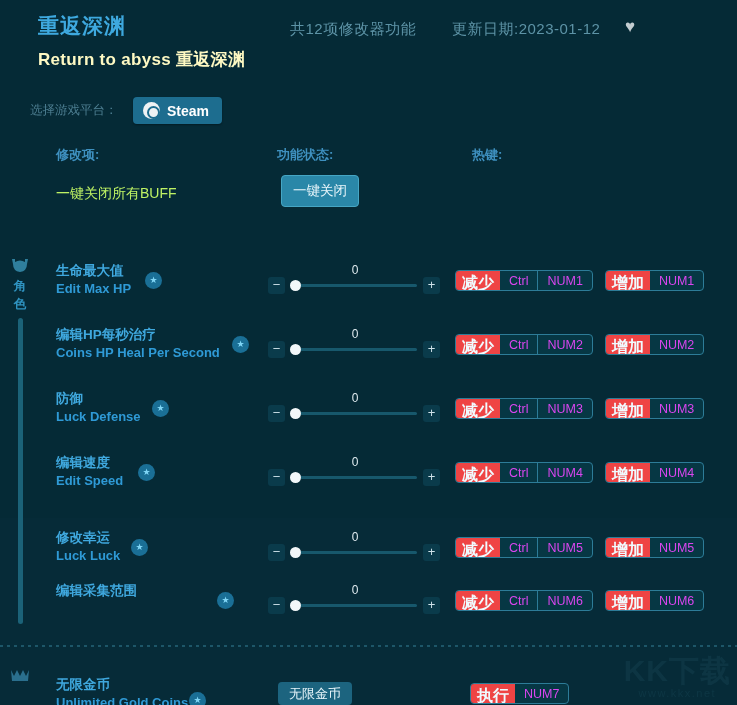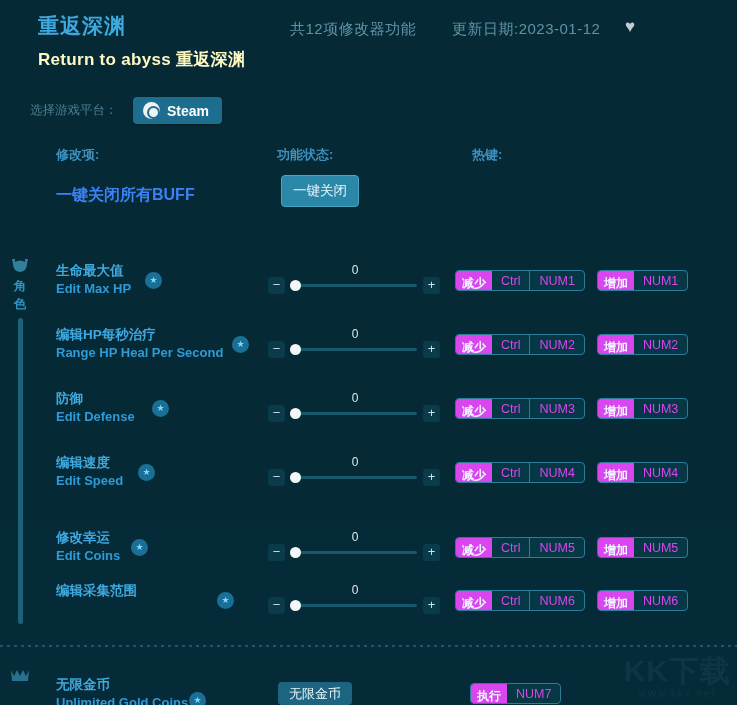--- a/index.html
+++ b/index.html
@@ -58,21 +58,21 @@
 
   
   .colhdr { position: absolute; font-size: 13px; color: #3e90bf; font-weight: bold; }
   .ch-item  { left: 56px;  top: 146px; }
   .ch-state { left: 277px; top: 146px; }
   .ch-key   { left: 472px; top: 146px; }
 
   
   .buff-label {
     position: absolute; left: 56px; top: 185px;
-    font-size: 16px; color: #3b82f6; font-weight: bold;
+    font-size: 14px; color: #bef264;
   }
   .buff-btn {
     position: absolute; left: 281px; top: 175px;
     width: 78px; height: 32px; border-radius: 4px;
     background: #2a87a8; border: 1px solid #46a6c4;
     color: #e9f6fb; font-size: 13.5px;
     display: flex; align-items: center; justify-content: center;
     font-family: "Liberation Sans", sans-serif;
   }
 
@@ -124,21 +124,21 @@
 
   
   .keys { position: absolute; top: 12px; display: flex; gap: 12px; }
   .k-dec { left: 455px; }
   .keygrp {
     display: flex; align-items: stretch; height: 21px;
     border: 1px solid #2d7c98; border-radius: 4px; overflow: hidden;
     background: #063744;
   }
   .k-act {
-    background: #d946ef; color: #f0fbff; font-size: 12px;
+    background: #ef4444; color: #f0fbff; font-size: 16px;
     padding: 12px 6px; display: flex; align-items: center; font-weight: bold;
   }
   .k-mod, .k-num {
     color: #d946ef; font-size: 12.5px; padding: 0 9px;
     display: flex; align-items: center;
   }
   .k-mod { border-right: 1px solid #2d7c98; }
 
   
   .divider {
@@ -234,21 +234,21 @@
       </div>
       <div class="keygrp">
         <span class="k-act">增加</span>
         <span class="k-num">NUM1</span>
       </div>
     </div>
       </div>
       <div class="row" style="top: 322px;">
     <div class="lbl-wrap">
       <div class="lbl-cn">编辑HP每秒治疗</div>
-      <div class="lbl-en">Range HP Heal Per Second</div>
+      <div class="lbl-en">Coins HP Heal Per Second</div>
       <div class="star-badge" style="left:176px; top:10px;">★</div>
     </div>
 
     <div class="slider">
       <div class="slider-val">0</div>
       <div class="sq-btn sq-minus">−</div>
       <div class="track"></div>
       <div class="thumb"></div>
       <div class="sq-btn sq-plus">+</div>
     </div>
@@ -261,21 +261,21 @@
       </div>
       <div class="keygrp">
         <span class="k-act">增加</span>
         <span class="k-num">NUM2</span>
       </div>
     </div>
       </div>
       <div class="row" style="top: 386px;">
     <div class="lbl-wrap">
       <div class="lbl-cn">防御</div>
-      <div class="lbl-en">Edit Defense</div>
+      <div class="lbl-en">Luck Defense</div>
       <div class="star-badge" style="left:96px; top:10px;">★</div>
     </div>
 
     <div class="slider">
       <div class="slider-val">0</div>
       <div class="sq-btn sq-minus">−</div>
       <div class="track"></div>
       <div class="thumb"></div>
       <div class="sq-btn sq-plus">+</div>
     </div>
@@ -315,21 +315,21 @@
       </div>
       <div class="keygrp">
         <span class="k-act">增加</span>
         <span class="k-num">NUM4</span>
       </div>
     </div>
       </div>
       <div class="row" style="top: 525px;">
     <div class="lbl-wrap">
       <div class="lbl-cn">修改幸运</div>
-      <div class="lbl-en">Edit Coins</div>
+      <div class="lbl-en">Luck Luck</div>
       <div class="star-badge" style="left:75px; top:10px;">★</div>
     </div>
 
     <div class="slider">
       <div class="slider-val">0</div>
       <div class="sq-btn sq-minus">−</div>
       <div class="track"></div>
       <div class="thumb"></div>
       <div class="sq-btn sq-plus">+</div>
     </div>

